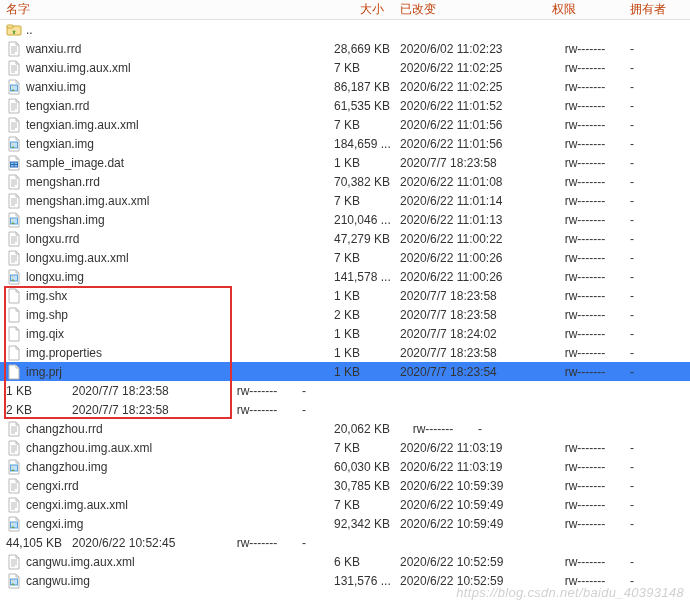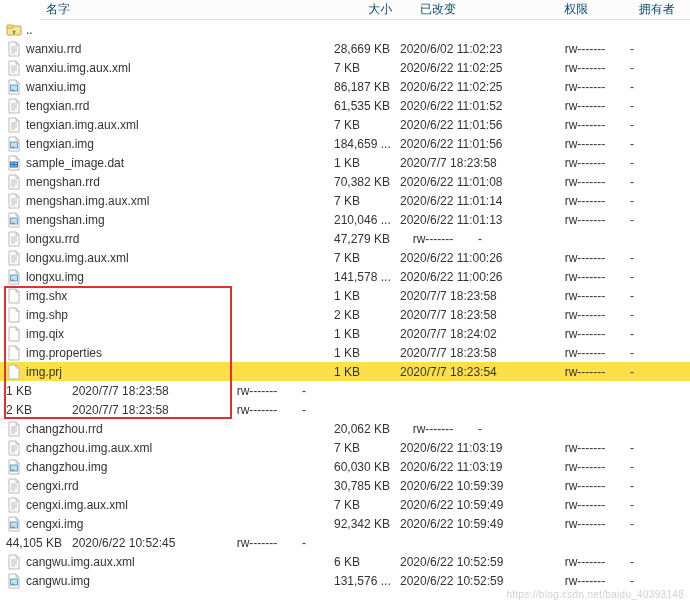--- a/index.html
+++ b/index.html
@@ -1,37 +1,37 @@
 <!DOCTYPE html>
 <html><head>
 <meta charset="utf-8">
 <style>
   * { box-sizing: border-box; margin: 0; padding: 0; }
   html, body { width: 690px; height: 604px; font-family: "Microsoft YaHei", "SimSun", Tahoma, sans-serif; font-size: 12px; background: #fff; overflow: hidden; }
   .table { width: 100%; }
   .header-row, .row { display: flex; align-items: center; height: 19px; }
-  .header-row { height: 20px; border-bottom: 1px solid #e0e0e0; background: #fcfcfc; color: #0c4a6e; margin-left: 40px; }
+  .header-row { height: 20px; border-bottom: 1px solid #e0e0e0; background: #fcfcfc; color: #c2410c; }
   .hcell { padding: 2px 6px; font-size: 12px; white-space: nowrap; overflow: hidden; }
   .col-name  { width: 328px; }
   .col-size  { width: 66px; text-align: left; padding-right: 10px; }
   .col-mod   { width: 152px; text-align: left; }
   .col-perm  { width: 78px; text-align: center; }
   .col-owner { width: 60px; text-align: left; }
-  .header-row .col-size { text-align: center; }
+  .header-row .col-size { text-align: right; }
   .header-row .col-mod, .header-row .col-perm, .header-row .col-owner { text-align: left; }
   .rows { position: relative; }
   .row { font-size: 12px; color: #333; }
-  .row.selected { background: #fde047; }
+  .row.selected { background: #3b82f6; }
   .cell { padding: 0 6px; white-space: nowrap; overflow: hidden; }
   .name-cell { display: flex; align-items: center; gap: 4px; width: 328px; padding-left: 6px; }
   .name-text { white-space: nowrap; overflow: hidden; }
   .icon { width: 16px; height: 16px; display: inline-flex; align-items: center; justify-content: center; flex-shrink: 0; }
   .parent-row { height: 19px; }
   .red-box { position: absolute; border: 2px solid #e03030; pointer-events: none; left: 4px; width: 228px; }
-  .watermark { position: absolute; right: 6px; bottom: 4px; font-size: 10px; color: rgba(120,120,120,0.35); font-family: Arial, sans-serif; white-space: nowrap; letter-spacing: .3px; }
+  .watermark { position: absolute; right: 6px; bottom: 4px; font-size: 13px; color: rgba(120,120,120,0.35); font-family: Arial, sans-serif; white-space: nowrap; letter-spacing: .3px; font-style: italic; }
 </style>
 </head>
 <body>
 
 <div class="table">
   <div class="header-row">
     <div class="hcell col-name">名字</div>
     <div class="hcell col-size">大小</div>
     <div class="hcell col-mod">已改变</div>
     <div class="hcell col-perm">权限</div>
@@ -246,20 +246,21 @@
               <path d="M10 1 v3 h3" fill="none" stroke="#b8b8b8"></path>
               <line x1="5" y1="6" x2="11" y2="6" stroke="#b8b8b8"></line>
               <line x1="5" y1="8" x2="11" y2="8" stroke="#b8b8b8"></line>
               <line x1="5" y1="10" x2="11" y2="10" stroke="#b8b8b8"></line>
               <line x1="5" y1="12" x2="9" y2="12" stroke="#b8b8b8"></line>
             </svg>
           </span>
           <span class="name-text">longxu.rrd</span>
         </div>
         <div class="cell col-size">47,279 KB</div>
+        <div class="cell col-mod">2020/6/22 11:00:22</div>
         <div class="cell col-perm">rw-------</div>
         <div class="cell col-owner">-</div>
       </div>
       <div class="row">
         <div class="name-cell">
           <span class="icon">
             <svg viewBox="0 0 16 16" width="16" height="16">
               <path d="M3 1 h7 l3 3 v11 h-10 z" fill="#ffffff" stroke="#b8b8b8"></path>
               <path d="M10 1 v3 h3" fill="none" stroke="#b8b8b8"></path>
               <line x1="5" y1="6" x2="11" y2="6" stroke="#b8b8b8"></line>

